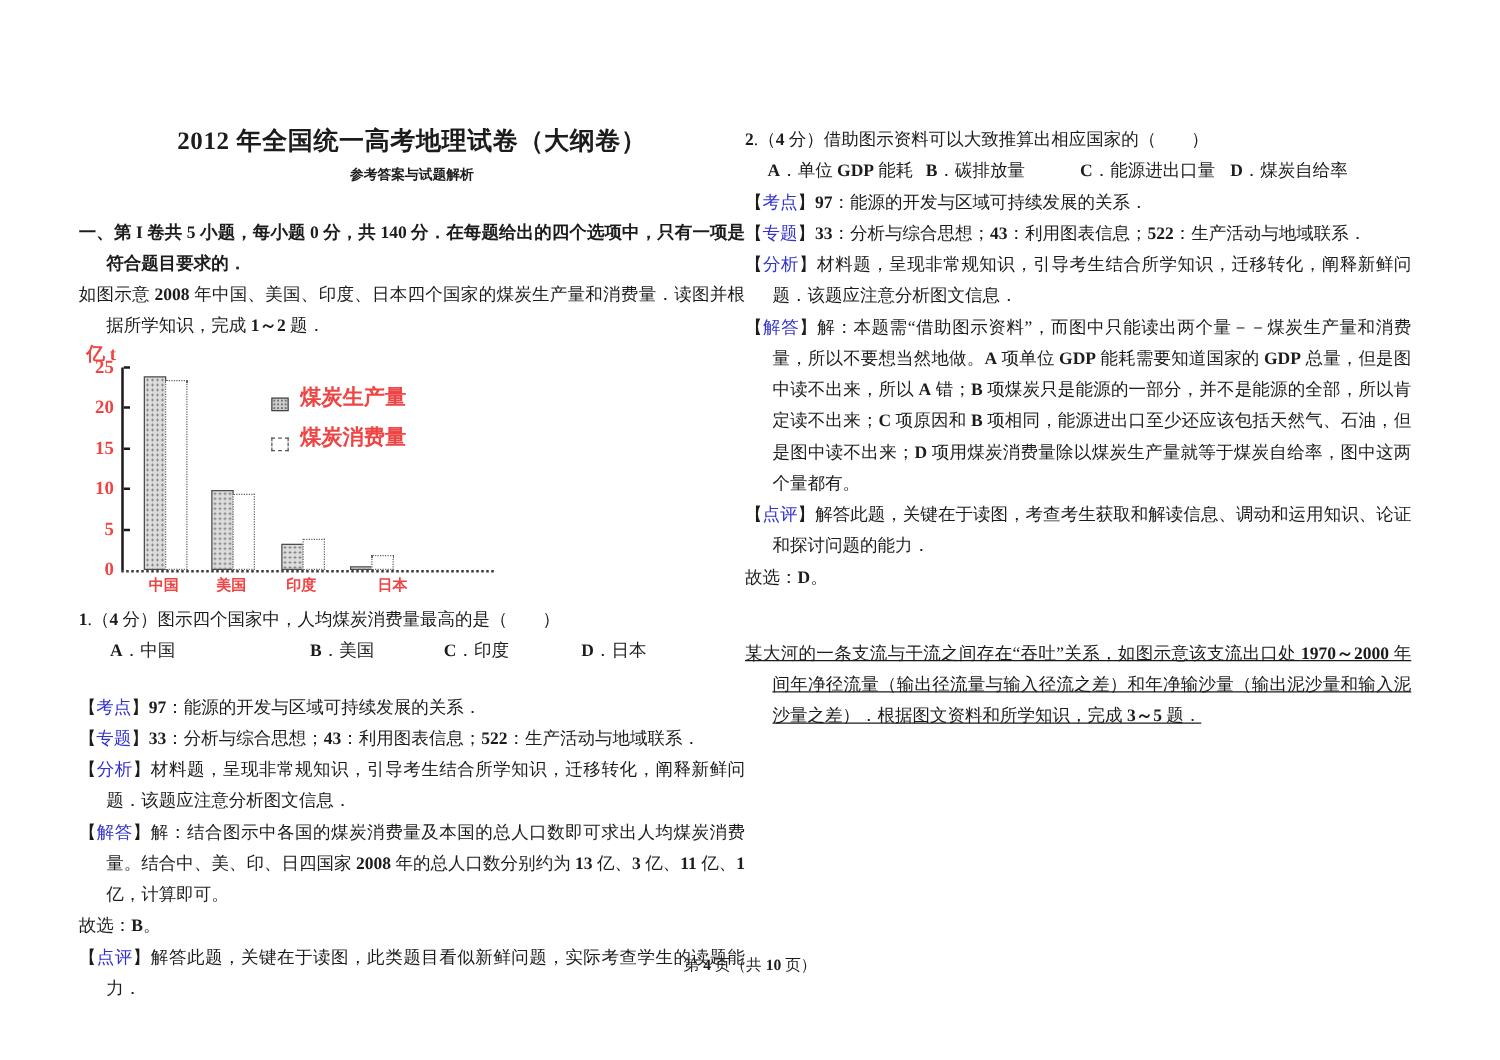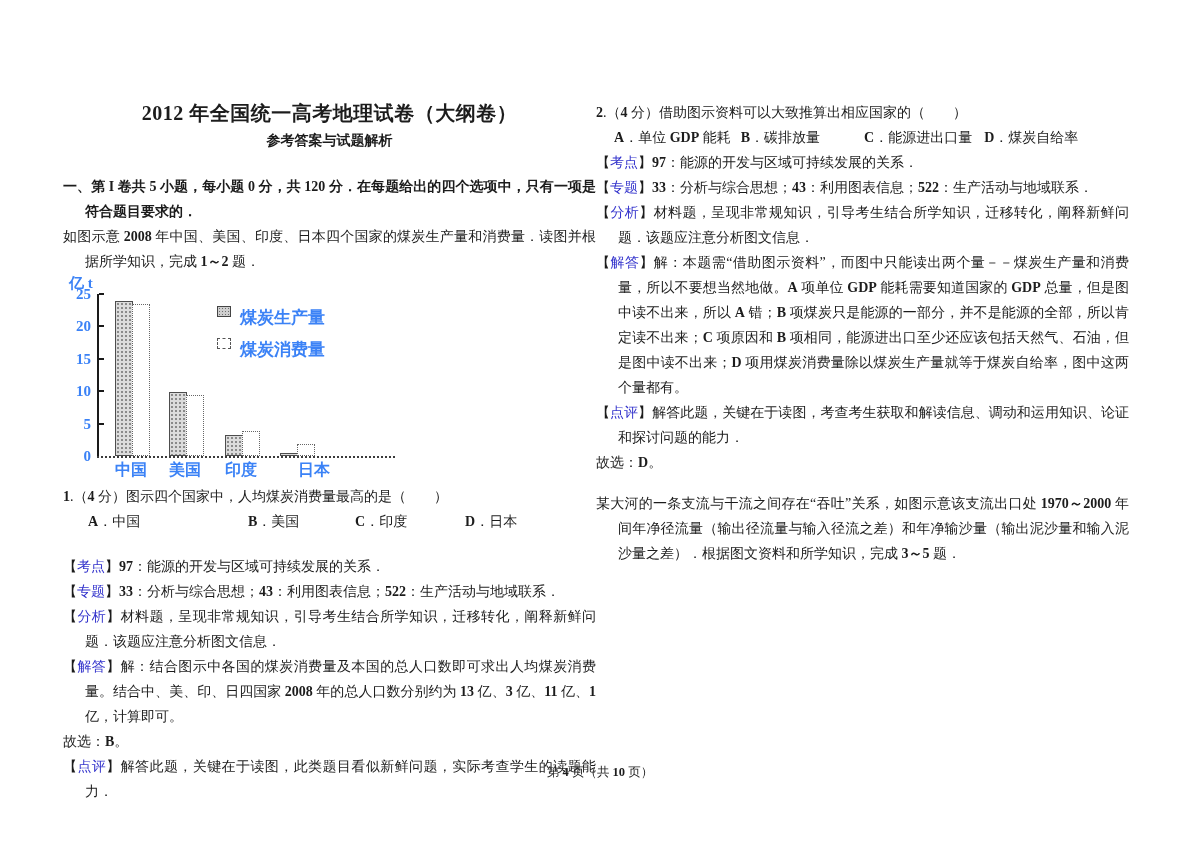--- a/index.html
+++ b/index.html
@@ -17,42 +17,42 @@
 
   p, .para { margin: 0; line-height: 25px; text-align: justify; }
   .hang { padding-left: 22px; text-indent: -22px; }
 
   .doc-title {
     margin: 0; text-align: center;
     font-size: 20px; font-weight: bold; line-height: 27px;
     letter-spacing: 0.5px;
   }
   .doc-subtitle {
-    text-align: center; font-size: 14px; font-weight: bold;
+    text-align: center; font-size: 11px; font-weight: bold;
     line-height: 15px; margin-top: 6px; margin-bottom: 26px;
   }
   .section-heading { font-weight: bold; line-height: 25px; }
 
   .tag { color: #3333cc; }
   b { font-weight: bold; }
 
   
   .options-row { line-height: 25px; padding-left: 25px; white-space: nowrap; }
   .opt { display: inline-block; }
   .w1 { width: 160px; } .w2 { width: 107px; } .w3 { width: 110px; }
   .options-row2 { line-height: 25px; padding-left: 18px; white-space: nowrap; }
   .mr-s { margin-right: 10px; } .mr-l { margin-right: 44px; } .mr-m { margin-right: 12px; }
 
   .gap-top { margin-top: 20px; }
-  .gap-top-lg { margin-top: 16px; }
+  .gap-top-lg { margin-top: 36px; text-decoration: underline; }
 
   
   .chart {
     position: relative; width: 345px; height: 204px;
-    margin: 4px 0 2px 0; color: #3b82f6;
+    margin: 4px 0 2px 0; color: #ef4444;
   }
   .unit-label { position: absolute; left: 6px; top: -4px; font-size: 15px; font-weight: bold; }
   .plot {
     position: absolute; left: 34px; top: 16px; width: 298px; height: 162px;
     border-left: 2px solid #1a1a1a;
   }
   .baseline {
     position: absolute; left: -2px; right: 0; bottom: -2px;
     border-top: 2px dotted #3a3a3a;
   }
@@ -65,24 +65,24 @@
   .bar { width: 18px; }
   .bar.production {
     background-color: #dcdcdc;
     background-image: radial-gradient(#8a8a8a 0.8px, rgba(0,0,0,0) 0.9px);
     background-size: 4px 4px;
     border: 1px solid #4d4d4d;
   }
   .bar.consumption { background: #ffffff; border: 1px dotted #666; margin-left: -1px; }
   .cat-label {
     position: absolute; width: 44px; text-align: center;
-    font-size: 16px; font-weight: 600; top: 182px;
+    font-size: 12px; font-weight: 600; top: 182px;
   }
   .legend { position: absolute; left: 98px; top: 12px; }
-  .legend-row { display: flex; align-items: flex-start; margin-bottom: 9px; padding-left: 20px; }
+  .legend-row { display: flex; align-items: flex-end; margin-bottom: 9px; padding-left: 20px; }
   .swatch { width: 14px; height: 11px; margin-right: 9px; flex: none; }
   .swatch.production {
     background-color: #cfcfcf;
     background-image: radial-gradient(#6e6e6e 0.8px, rgba(0,0,0,0) 0.9px);
     background-size: 3px 3px;
     border: 1px solid #444;
   }
   .swatch.consumption { background: #fff; border: 1px dashed #555; }
   .legend-text { font-size: 17px; font-weight: 600; }
 
@@ -94,21 +94,21 @@
 </head>
 <body>
 
 <div class="page">
   <div class="columns">
 
     <div class="col">
       <h1 class="doc-title">2012 年全国统一高考地理试卷（大纲卷）</h1>
       <div class="doc-subtitle">参考答案与试题解析</div>
 
-      <p class="section-heading hang">一、第 <b>I</b> 卷共 <b>5</b> 小题，每小题 <b>0</b> 分，共 <b>120</b> 分．在每题给出的四个选项中，只有一项是符合题目要求的．</p>
+      <p class="section-heading hang">一、第 <b>I</b> 卷共 <b>5</b> 小题，每小题 <b>0</b> 分，共 <b>140</b> 分．在每题给出的四个选项中，只有一项是符合题目要求的．</p>
       <p class="para hang">如图示意 <b>2008</b> 年中国、美国、印度、日本四个国家的煤炭生产量和消费量．读图并根据所学知识，完成 <b>1～2</b> 题．</p>
 
       <div class="chart">
         <div class="unit-label">亿 t</div>
         <div class="plot">
           <div class="baseline"></div>
           <div class="legend">
             <div class="legend-row">
               <span class="swatch production"></span>
               <span class="legend-text">煤炭生产量</span>

